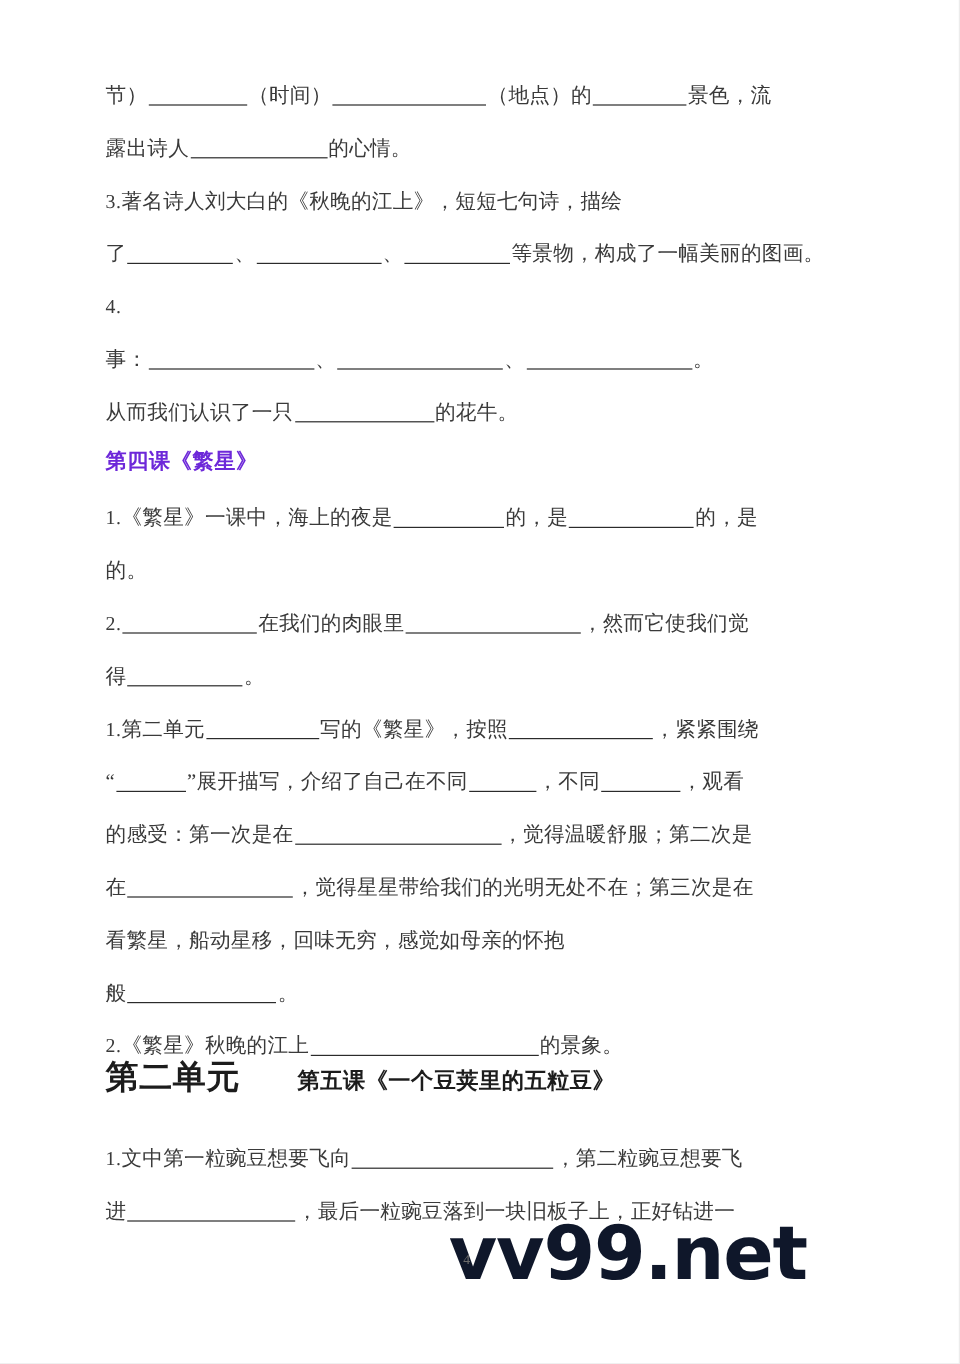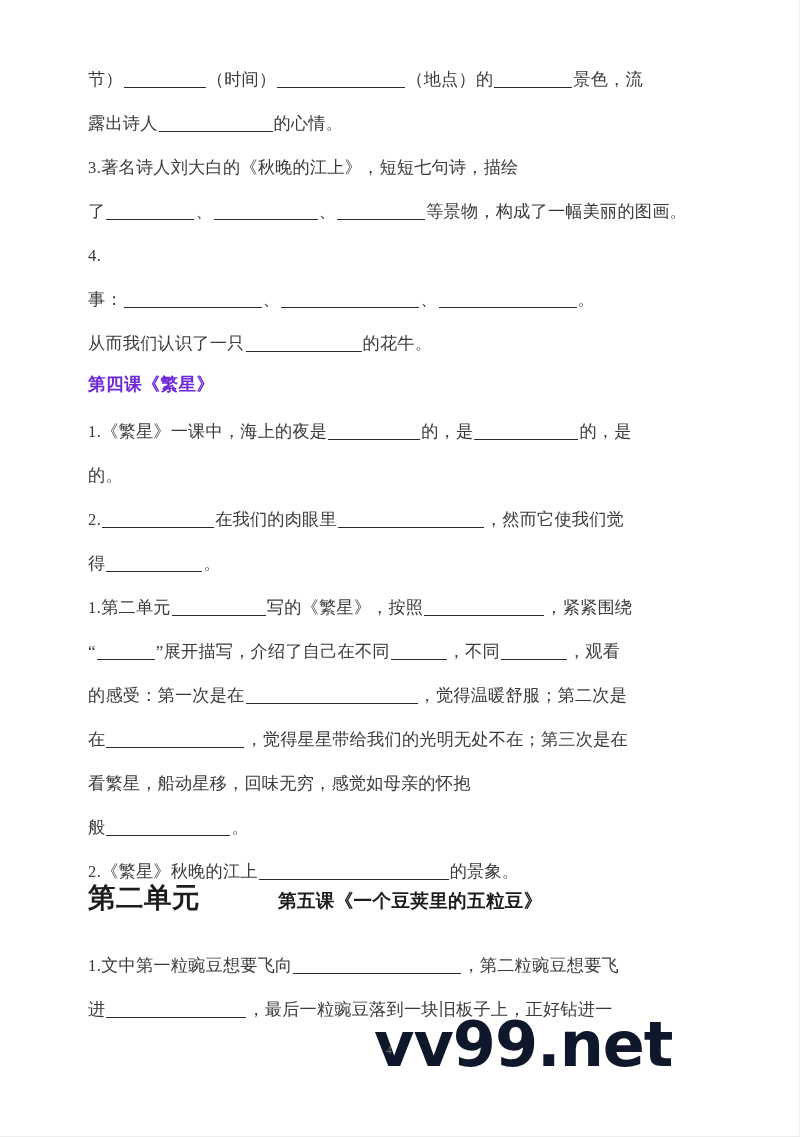--- a/index.html
+++ b/index.html
@@ -88,21 +88,20 @@
     color: #1c1c1c;
     gap: 48px;
   }
   .unit-heading .big {
     font-size: 27.5px;
     letter-spacing: 0.5px;
   }
   .unit-heading .small {
     font-size: 18.5px;
     letter-spacing: 0.4px;
-    margin-left: 30px;
   }
 
   
   .watermark {
     position: absolute;
     left: 374px;
     top: 1008px;
     font-family: "DejaVu Sans", "Liberation Sans", sans-serif;
     font-weight: bold;
     font-size: 62px;

